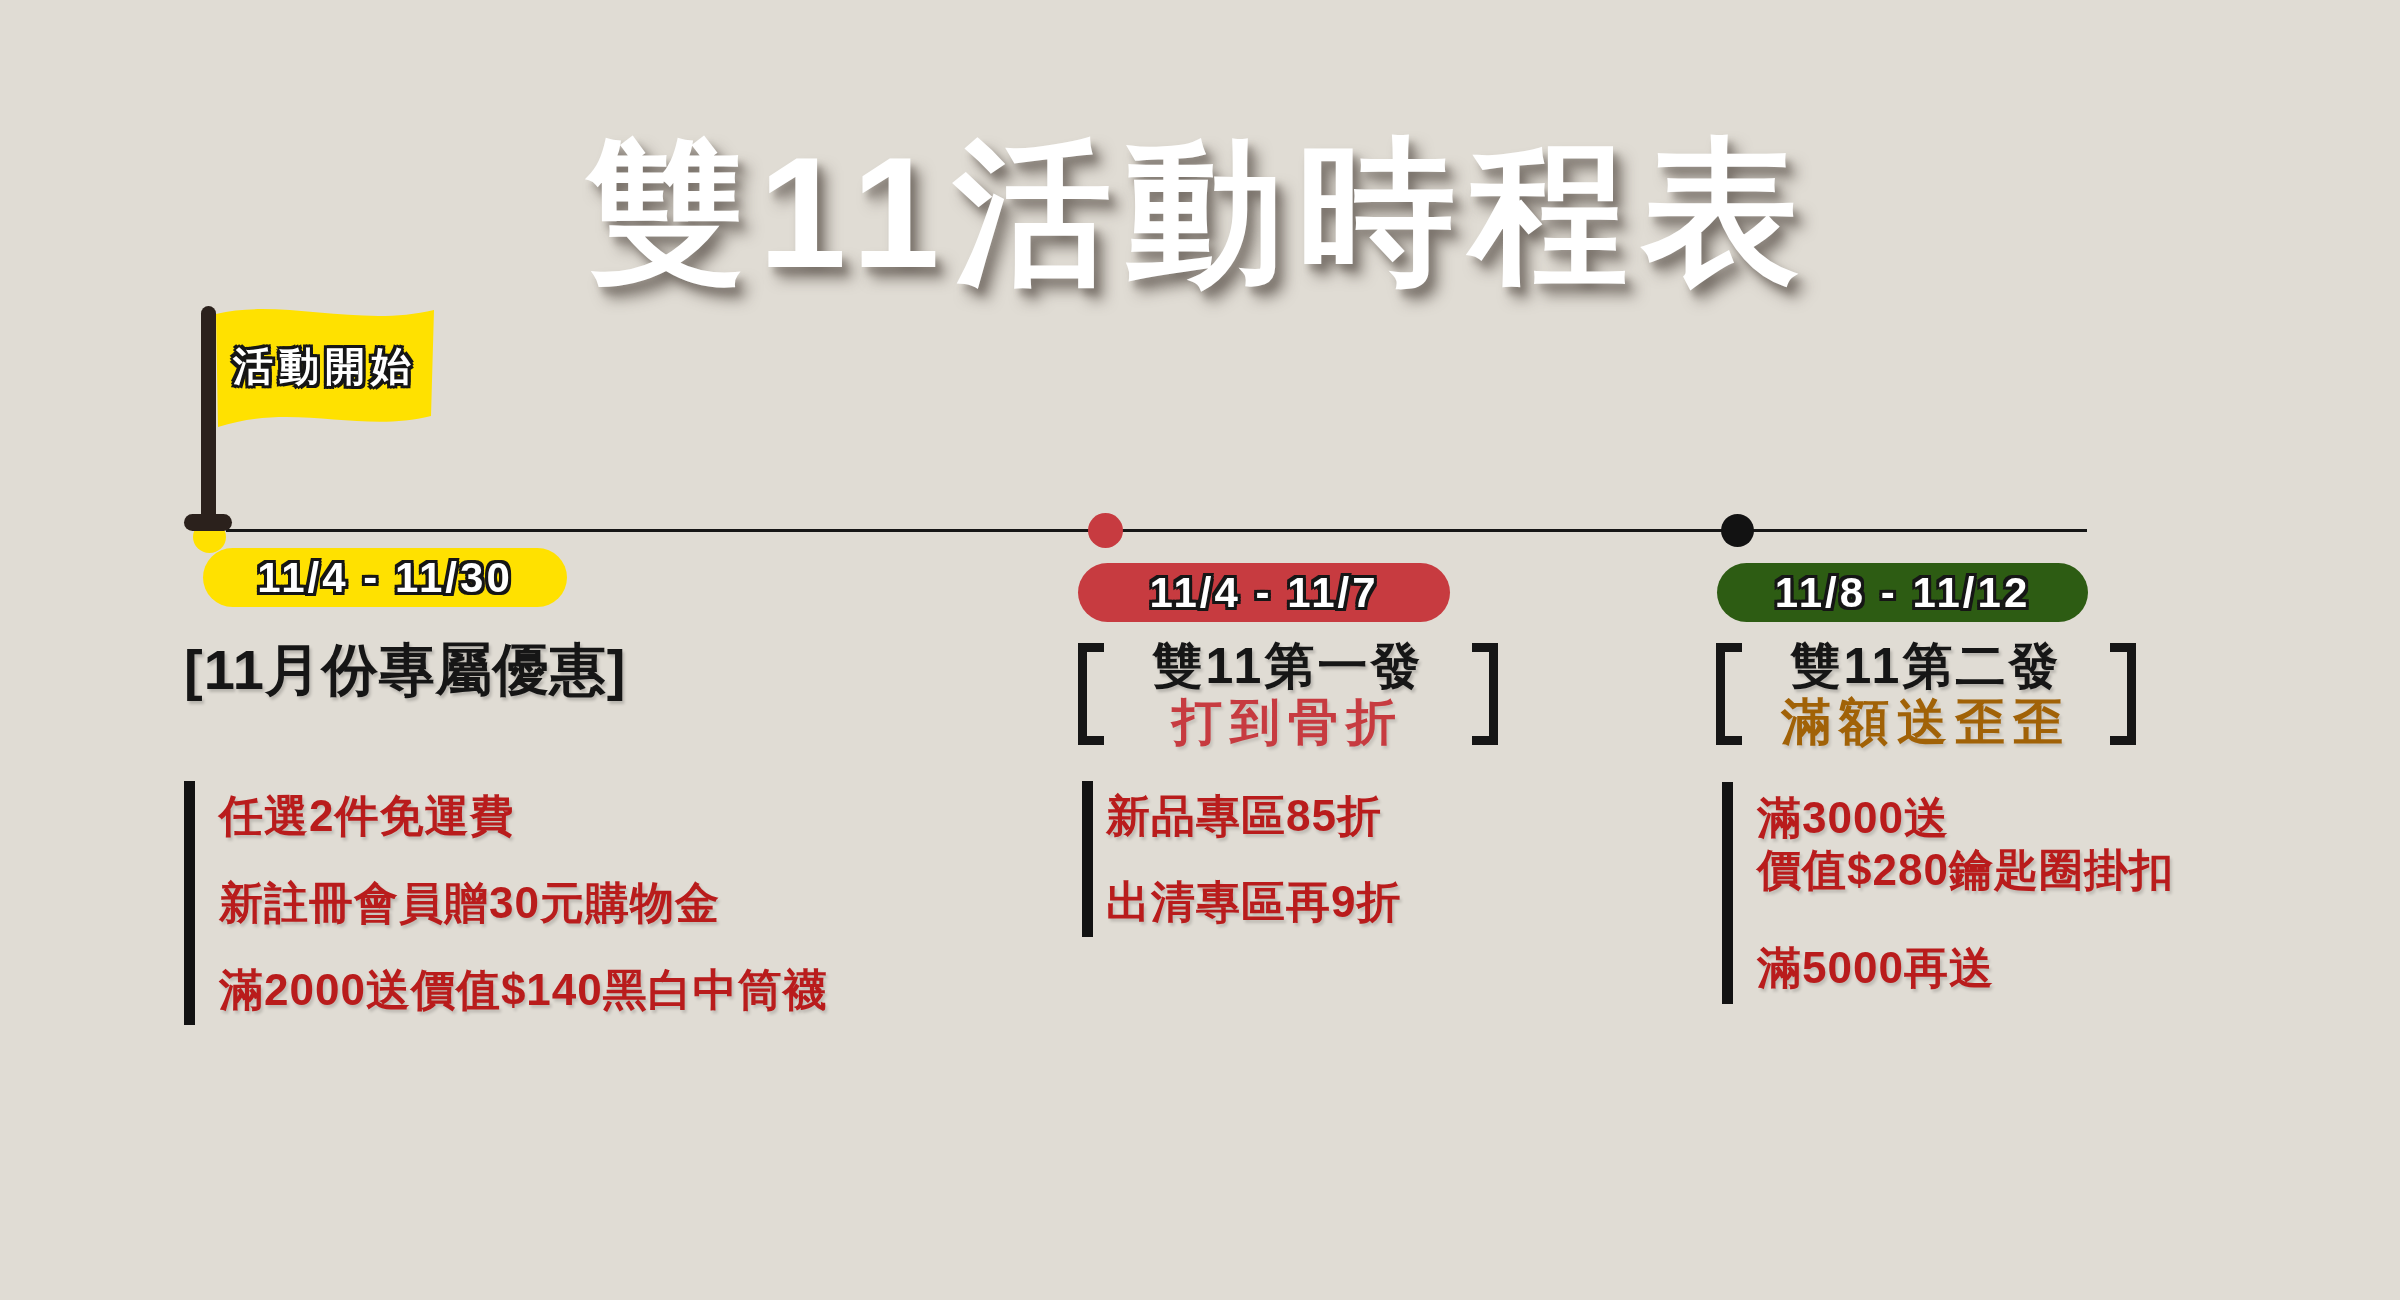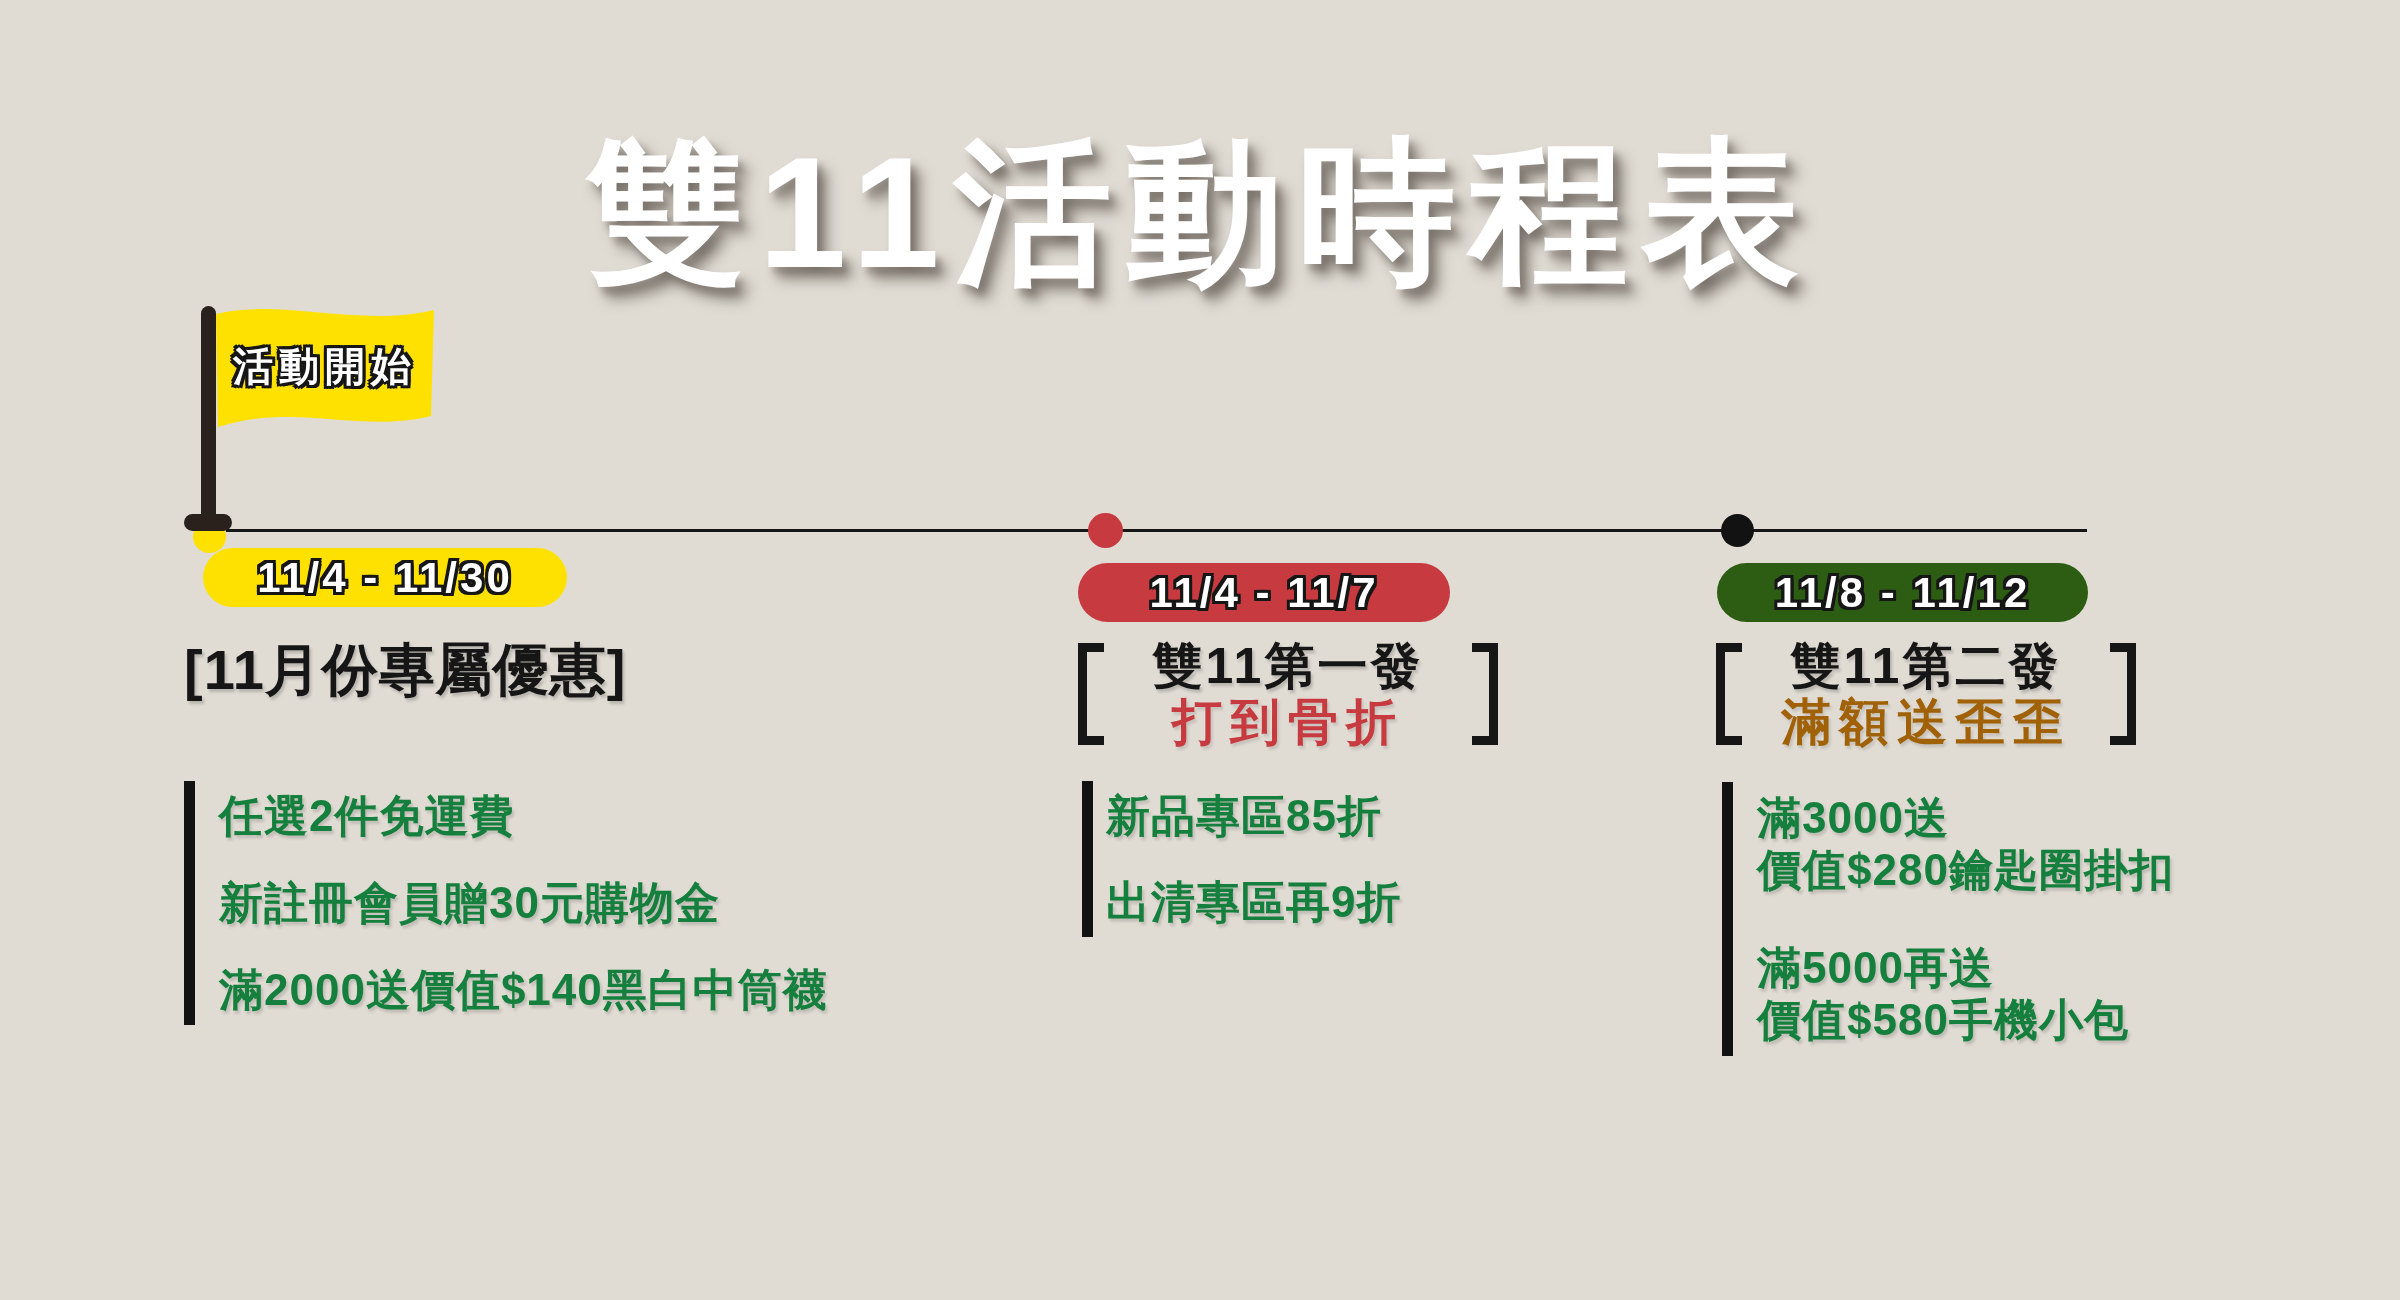--- a/index.html
+++ b/index.html
@@ -93,21 +93,21 @@
     border-left:11px solid #121212;
     padding:10px 0 10px 24px;
   }
   .list-left  { left:184px;  top:781px; }
   .list-mid   { left:1082px; top:781px;padding-left:13px; }
   .list-right { left:1722px; top:782px; }
   .group + .group { margin-top:36px; }
   .list-right .group + .group { margin-top:46px; }
   .line {
     font-size:44px; font-weight:800; line-height:52px;
-    color:#15803d; letter-spacing:1px; white-space:nowrap;
+    color:#b91c1c; letter-spacing:1px; white-space:nowrap;
     text-shadow:2px 3px 3px rgba(0,0,0,0.15);
   }
   .list-left .line, .list-mid .line { line-height:50px; }
   .list-left .group + .group { margin-top:37px; }
   .list-mid  .group + .group { margin-top:36px; }
 </style>
 </head>
 <body>
 
 <div id="canvas">
@@ -171,17 +171,16 @@
     </div>
   </div>
 
   <div class="list list-right">
     <div class="group">
       <div class="line">滿3000送</div>
       <div class="line">價值$280鑰匙圈掛扣</div>
     </div>
     <div class="group">
       <div class="line">滿5000再送</div>
-      <div class="line">價值$580手機小包</div>
     </div>
   </div>
 
 </div>
 
 </body></html>

